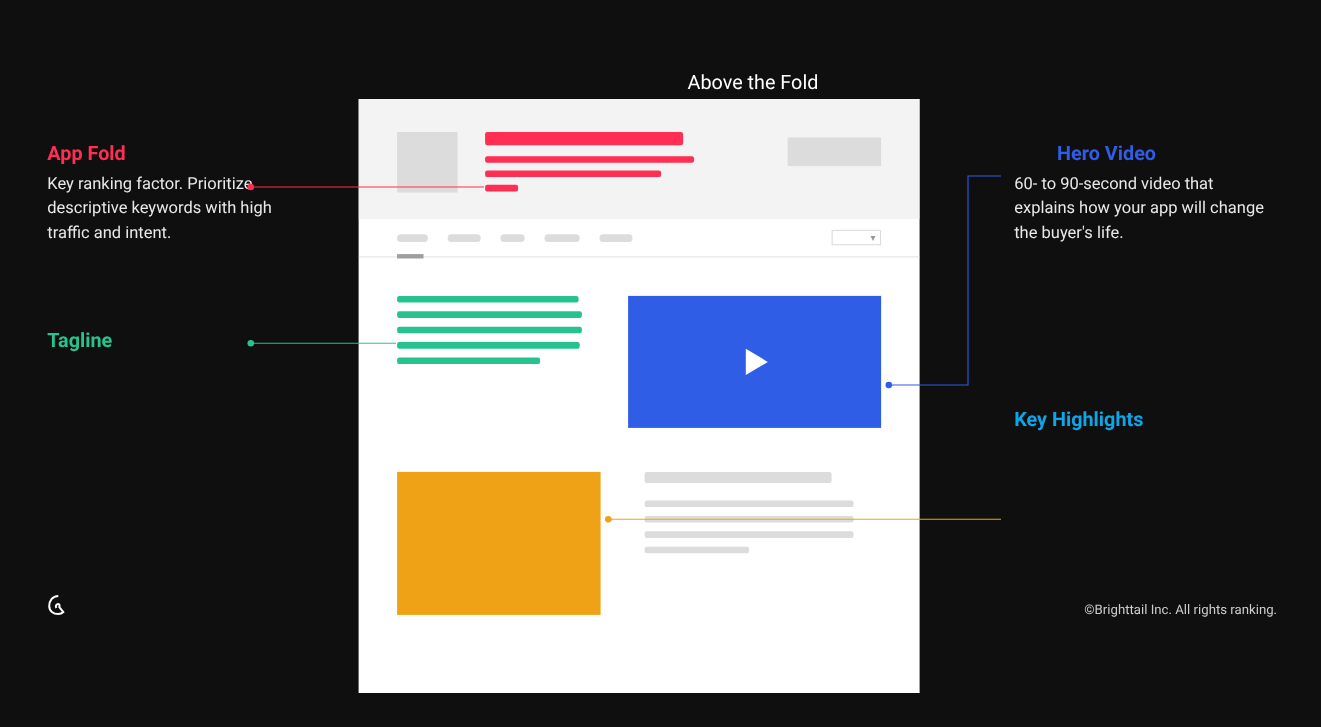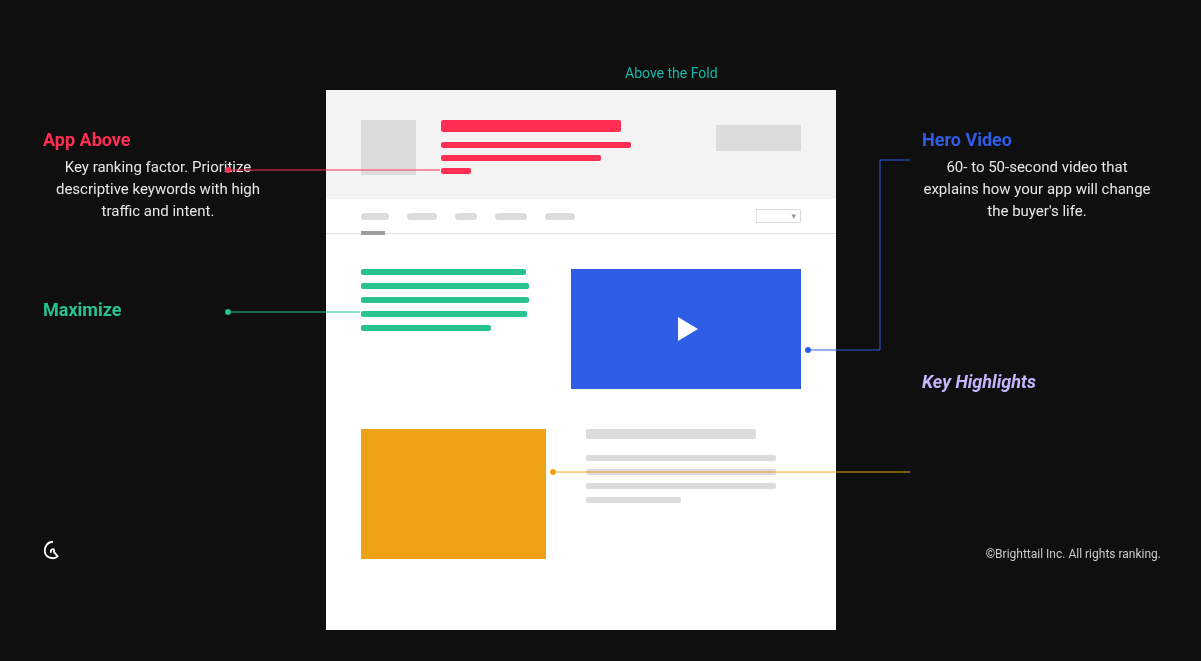--- a/index.html
+++ b/index.html
@@ -21,33 +21,32 @@
     font-size: 18px;
     font-weight: 700;
     margin-bottom: 6px;
     line-height: 1.3;
   }
   .anno p {
     font-size: 15px;
     font-weight: 400;
     line-height: 1.45;
     color: #e8e8e8;
-    text-align: center;
   }
   .red { color: #ff2e52; }
   .grn { color: #27c28e; }
-  .blu { color: #2f5de6; }
-  .org { color: #c4b5fd; font-style: italic; }
+  .blu { color: #2f5de6; margin-left: 39px; }
+  .org { color: #0ea5e9; }
 
   .section-title {
     position: absolute;
     left: 625px;
     top: 65px;
-    font-size: 14px;
-    color: #14b8a6;
+    font-size: 18px;
+    color: #ffffff;
   }
 
   
   .mock {
     position: absolute;
     left: 326px;
     top: 90px;
     width: 510px;
     height: 540px;
     background: #fff;
@@ -155,31 +154,31 @@
     position: absolute; right: 40px; bottom: 100px;
     font-size: 12px; color: #ccc;
   }
 </style>
 </head>
 <body>
 
 <div class="section-title">Above the Fold</div>
 
 <div class="anno" style="left:43px; top:128px;">
-  <h3 class="red">App Above</h3>
+  <h3 class="red">App Fold</h3>
   <p>Key ranking factor. Prioritize descriptive keywords with high traffic and intent.</p>
 </div>
 
 <div class="anno" style="left:43px; top:298px;">
-  <h3 class="grn">Maximize</h3>
+  <h3 class="grn">Tagline</h3>
 </div>
 
 <div class="anno" style="left:922px; top:128px;">
   <h3 class="blu">Hero Video</h3>
-  <p>60- to 50-second video that explains how your app will change the buyer's life.</p>
+  <p>60- to 90-second video that explains how your app will change the buyer's life.</p>
 </div>
 
 <div class="anno" style="left:922px; top:370px;">
   <h3 class="org">Key Highlights</h3>
 </div>
 
 <div class="mock">
   <div class="mock-header">
     <div class="mock-icon"></div>
     <div class="mock-text">

